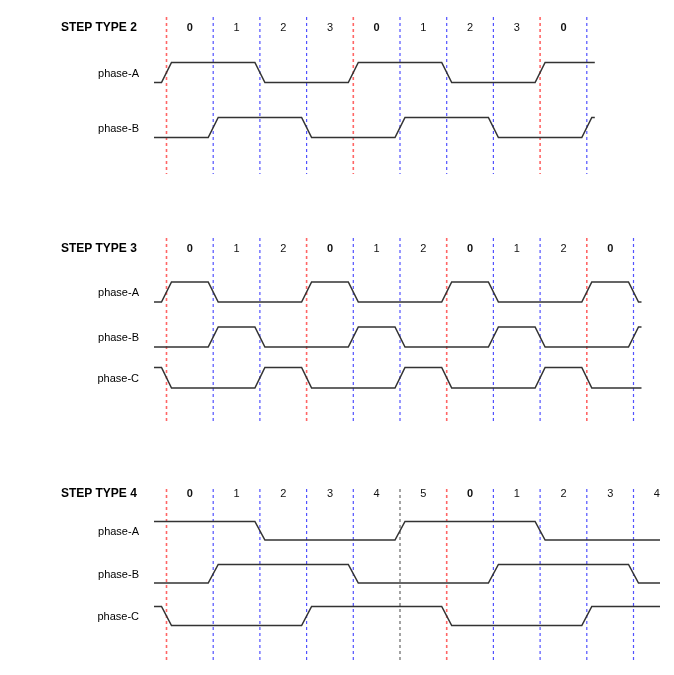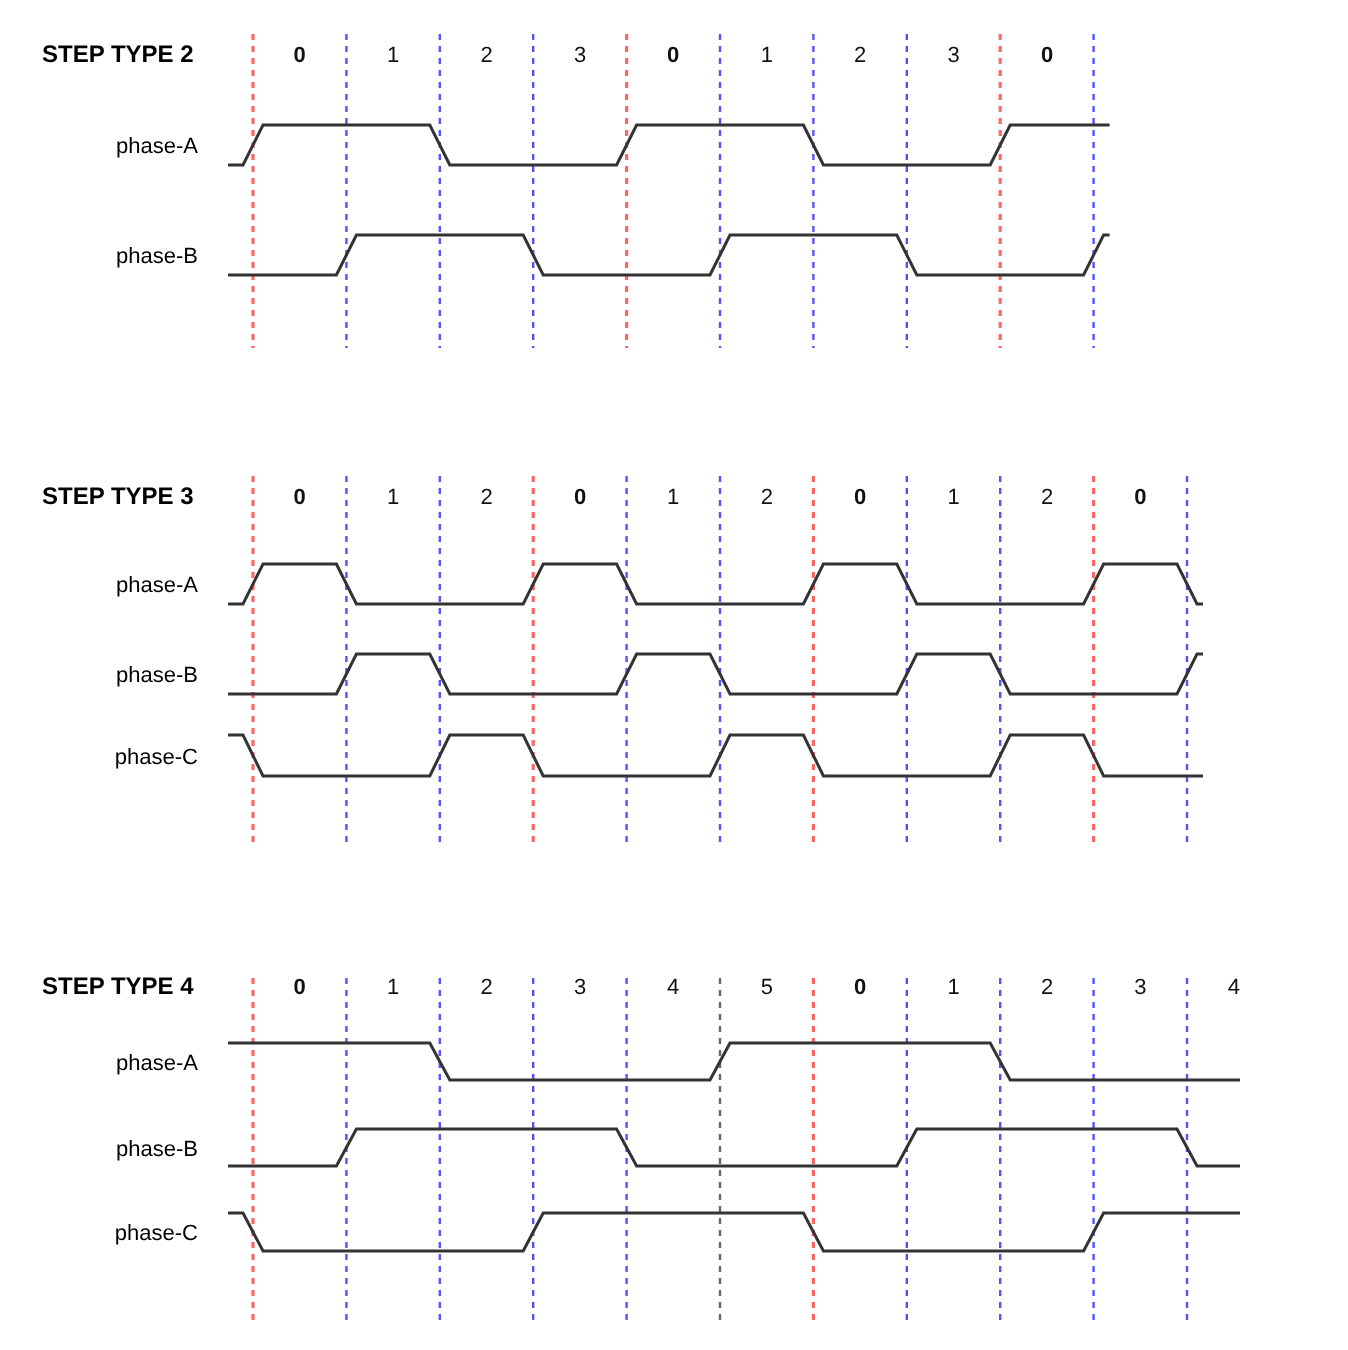--- a/index.html
+++ b/index.html
@@ -1,16 +1,16 @@
 <!DOCTYPE html>
 <html><head>
 <meta charset="utf-8">
 <style>
   html,body{margin:0;padding:0;background:#ffffff;}
-  .stage{position:relative;width:620px;height:675px;background:#ffffff;overflow:hidden;}
+  .stage{position:relative;width:620px;height:675px;background:#ffffff;overflow:hidden;margin-left:40px;}
   svg{display:block;}
   .dtitle{font-family:"Liberation Sans",sans-serif;font-size:12px;font-weight:bold;fill:#000;}
   .slabel{font-family:"Liberation Sans",sans-serif;font-size:11px;fill:#111;}
   .slabel.bold{font-weight:bold;}
   .plabel{font-family:"Liberation Sans",sans-serif;font-size:11px;fill:#000;}
 </style>
 </head>
 <body>
 
 <div class="stage">

